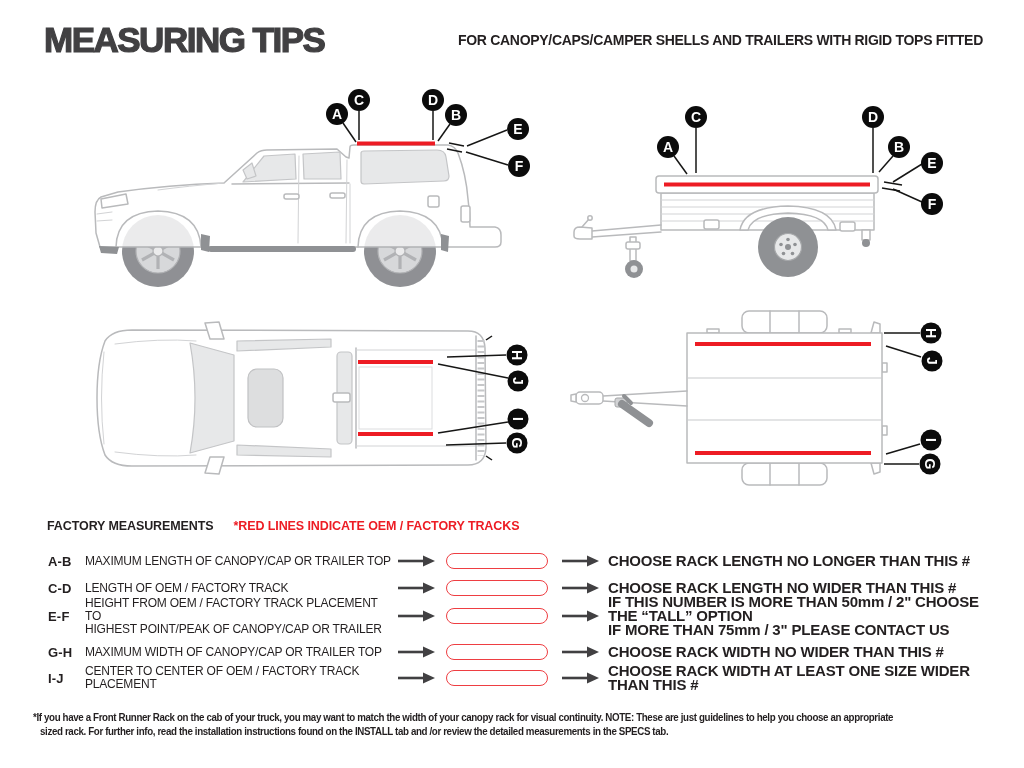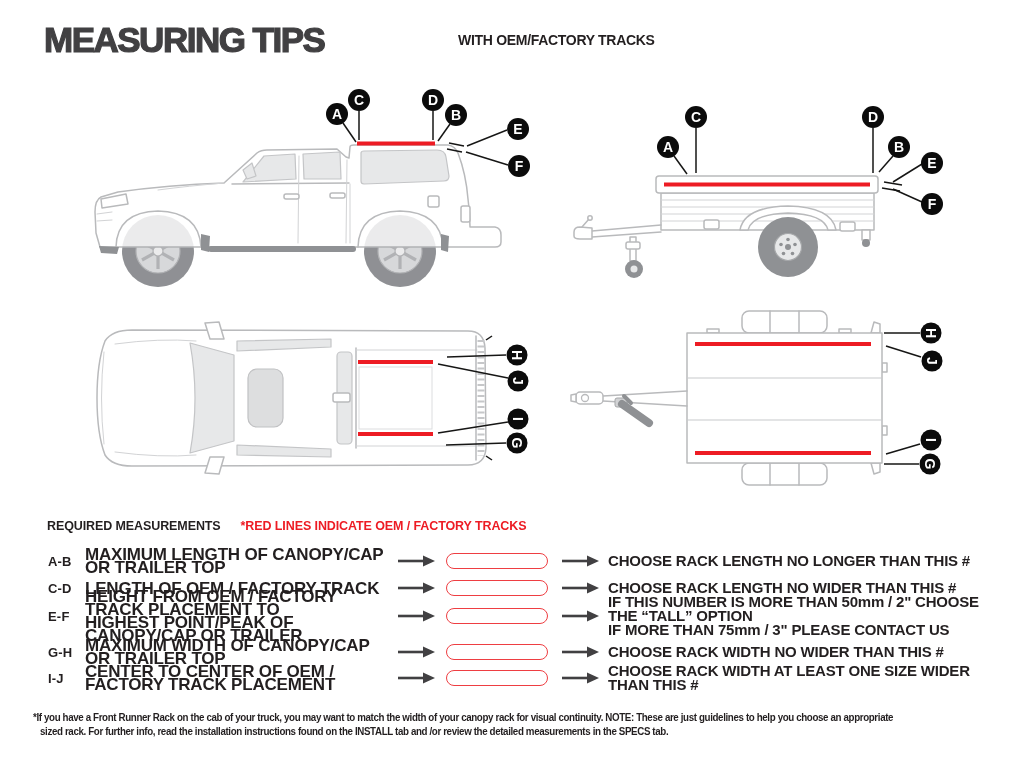--- a/index.html
+++ b/index.html
@@ -21,36 +21,36 @@
   .ldr{stroke:#161615;stroke-width:1.5;fill:none}
   .badge-circle{fill:#0b0b0b}
   .badge-letter{fill:#fff;font-size:14px;text-anchor:middle}
 
   .section-head{left:47px;top:519px;font-size:12.5px;font-weight:bold;letter-spacing:-0.1px}
   .section-head .note{color:#ed1c24;margin-left:20px}
 
   .m-row{position:absolute;left:0;width:1024px;height:0}
   .m-row>*{position:absolute;top:0;transform:translateY(-50%)}
   .m-id{left:48px;font-size:13px;font-weight:bold;letter-spacing:0.2px}
-  .m-desc{left:85px;width:306px;font-size:17px;font-weight:bold;letter-spacing:-0.2px;line-height:13px;white-space:pre-line}
+  .m-desc{left:85px;width:306px;font-size:12px;font-weight:normal;letter-spacing:-0.2px;line-height:13px;white-space:pre-line}
   .m-arrow1{left:398px}
   .m-pill{left:446px;width:102px;height:16px;border:1.6px solid #ee3e42;border-radius:9px;background:#fff}
   .m-arrow2{left:562px}
   .m-result{left:608px;width:402px;font-size:15px;font-weight:bold;letter-spacing:-0.2px;line-height:14px;white-space:pre-line}
 
   .footer-line{font-size:10.5px;font-weight:bold;letter-spacing:-0.4px;white-space:nowrap;transform:scaleX(0.93);transform-origin:left center}
   .footer-1{left:33px;top:707px}
   .footer-2{left:40px;top:721px}
 </style>
 </head>
 <body>
 
 <h1 class="abs title">MEASURING TIPS</h1>
 <div class="abs subtitle">
-  <div>WITH OEM/FACTORY TRACKS</div>
+  <div>FOR CANOPY/CAPS/CAMPER SHELLS AND TRAILERS WITH RIGID TOPS FITTED</div>
 </div>
 
 <svg class="abs diagram-svg" viewBox="0 0 1024 768" xmlns="http://www.w3.org/2000/svg">
 
   <g>
 
     <g>
       <circle cx="158" cy="251" r="36" class="dk"></circle>
       <circle cx="158" cy="251" r="22" fill="#e7e8e9" stroke="#b9babc" stroke-width="1.2"></circle>
       <g stroke="#b9babc" stroke-width="3.2">
@@ -328,21 +328,21 @@
         <text class="badge-letter" x="931" y="445" transform="rotate(90 931 440)">I</text>
       </g>
     <g>
         <circle class="badge-circle" cx="930" cy="464" r="10.5"></circle>
         <text class="badge-letter" x="930" y="469" transform="rotate(90 930 464)">G</text>
       </g>
   </g>
 </svg>
 
 <div class="abs section-head">
-  <span>REQUIRED MEASUREMENTS</span><span class="note">*RED LINES INDICATE OEM / FACTORY TRACKS</span>
+  <span>FACTORY MEASUREMENTS</span><span class="note">*RED LINES INDICATE OEM / FACTORY TRACKS</span>
 </div>
 
 <div class="m-row" style="top:561px">
   <div class="m-id">A-B</div>
   <div class="m-desc">MAXIMUM  LENGTH OF CANOPY/CAP OR TRAILER TOP</div>
   <svg class="m-arrow1" width="37" height="12" viewBox="0 0 37 12">
       <line x1="0" y1="6" x2="26" y2="6" stroke="#414042" stroke-width="2.6"></line>
       <polygon points="25,0.5 37,6 25,11.5" fill="#414042"></polygon>
     </svg>
   <div class="m-pill"></div>

